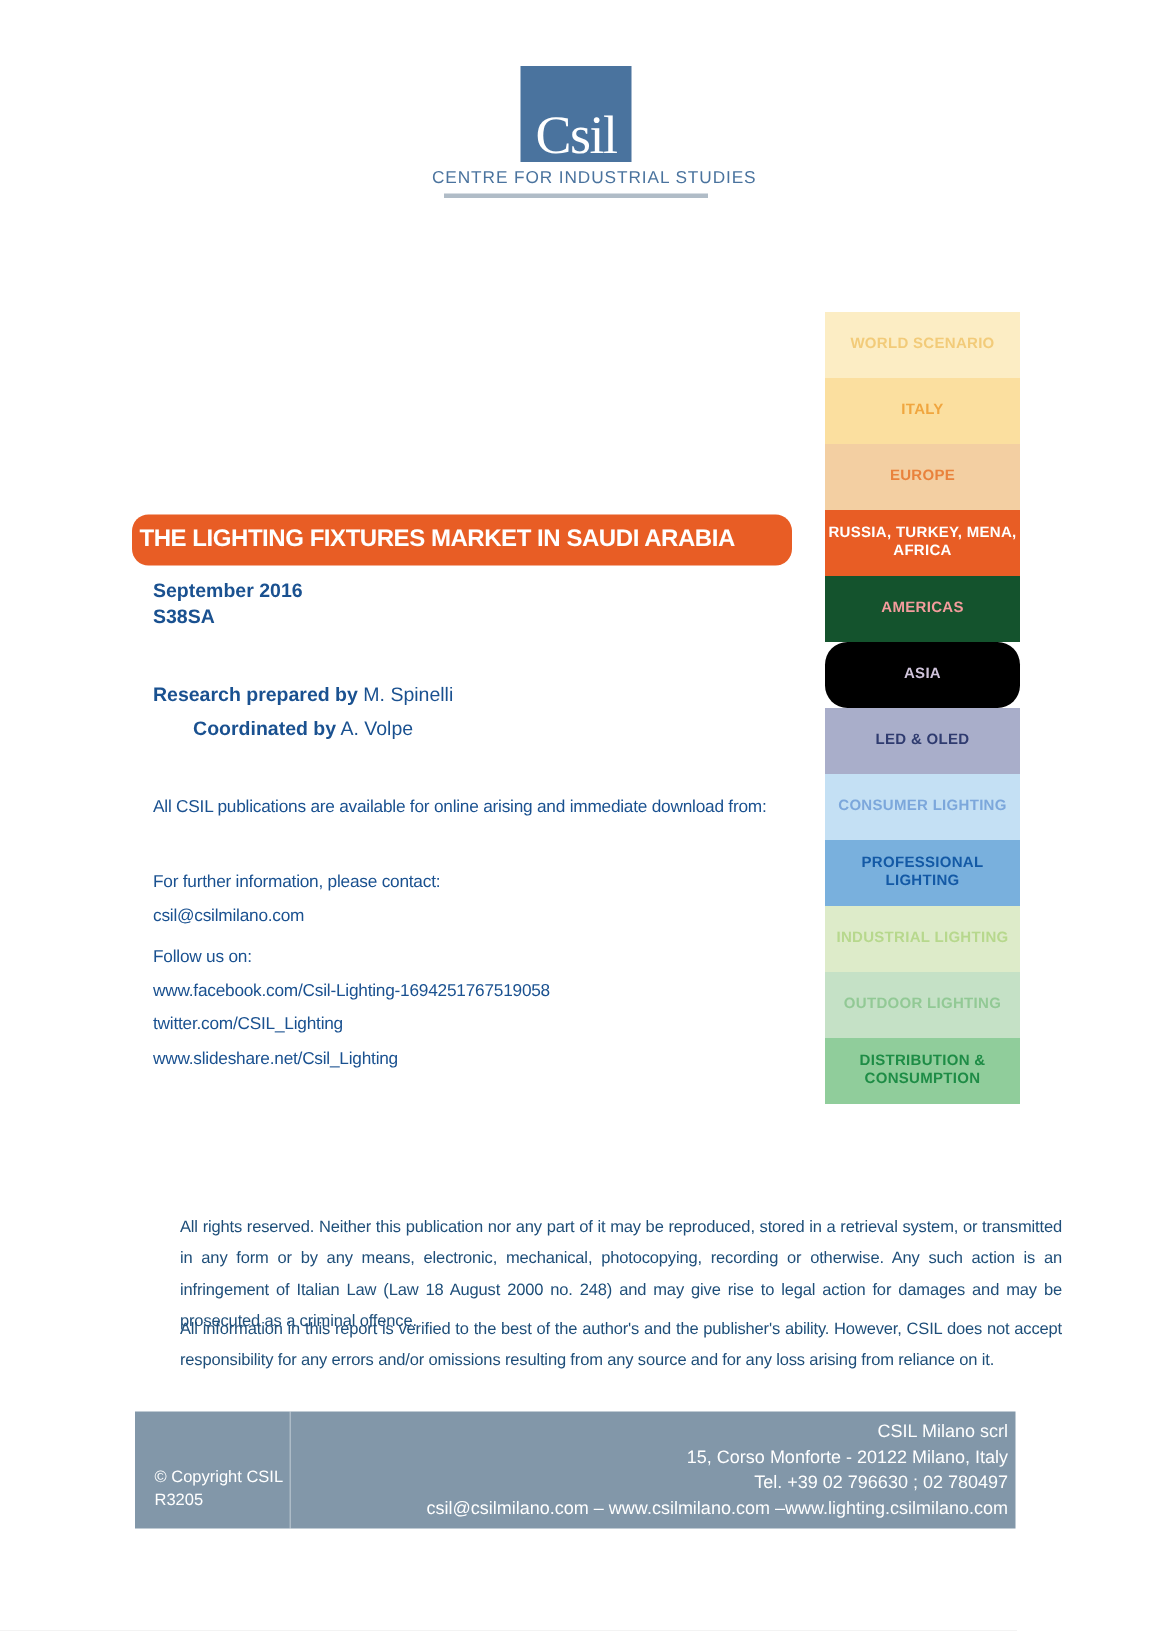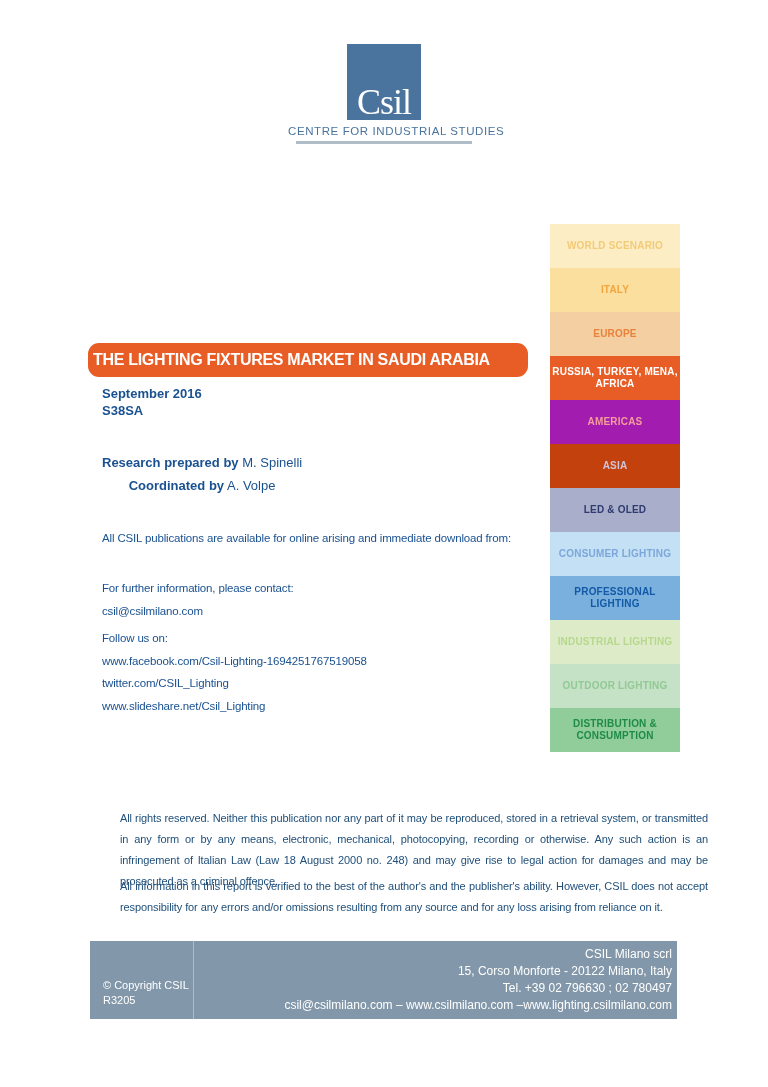--- a/index.html
+++ b/index.html
@@ -7,21 +7,21 @@
   .page {
     position:relative; width:768px; height:1087px; margin:0 auto;
     background:#ffffff; overflow:hidden;
     font-family:"Liberation Sans", sans-serif;
     color:#1A5190;
   }
 
   
   .logo-wrap { position:absolute; left:288px; top:44px; width:192px; text-align:center; }
   .logo-square {
-    width:74px; height:76px; margin:0 auto;
+    width:74px; height:64px; margin:0 auto;
     display:flex; align-items:flex-end; justify-content:center;
     padding-bottom:1px;
   }
   .logo-mark {
     font-family:"Liberation Serif", serif;
     color:#ffffff; font-size:36px; line-height:0.92; letter-spacing:-1px;
   }
   .logo-caption {
     margin-top:5px; font-size:11.5px; letter-spacing:0.6px;
     white-space:nowrap; font-weight:400;
@@ -39,21 +39,21 @@
   .meta { position:absolute; left:102px; top:385px; font-weight:bold; font-size:13px; line-height:17px; }
   .credits { position:absolute; left:102px; top:451px; font-size:13px; line-height:23px;text-align:center; }
   .credits b { font-weight:bold; }
   .textblock { position:absolute; left:102px; font-size:11.5px; letter-spacing:-0.15px; line-height:22.5px; white-space:nowrap; }
   .tb-purchase { top:527px; }
   .tb-contact  { top:577px; }
   .tb-follow   { top:627px; }
   .linklike { cursor:pointer; }
 
   
-  .sidebar { position:absolute; left:550px; top:224px; width:130px; }
+  .sidebar { position:absolute; left:550px; top:208px; width:130px; }
   .side-item {
     height:44px; width:130px; padding:0 2px;
     display:flex; align-items:center; justify-content:center;
     text-align:center; font-weight:bold; font-size:10px; letter-spacing:0.2px;
     line-height:1.25; white-space:pre-line;
   }
 
   
   .disclaimer {
     position:absolute; left:90px; width:588px;
@@ -118,22 +118,22 @@
     <div class="linklike">twitter.com/CSIL_Lighting</div>
     <div class="linklike">www.slideshare.net/Csil_Lighting</div>
   </div>
 
   <div class="sidebar">
     <div class="side-item" style="background-color: rgb(252, 237, 196); color: rgb(242, 203, 121);">WORLD SCENARIO</div>
     <div class="side-item" style="background-color: rgb(251, 223, 159); color: rgb(240, 166, 63);">ITALY</div>
     <div class="side-item" style="background-color: rgb(243, 207, 162); color: rgb(233, 130, 60);">EUROPE</div>
     <div class="side-item" style="background-color: rgb(232, 93, 37); color: rgb(255, 255, 255);">RUSSIA, TURKEY,  MENA,
 AFRICA</div>
-    <div class="side-item" style="background-color: #a21caf; color: rgb(244, 156, 157);">AMERICAS</div>
-    <div class="side-item" style="background-color: #c2410c; color: rgb(208, 196, 219);">ASIA</div>
+    <div class="side-item" style="background-color: #14532d; color: rgb(244, 156, 157);">AMERICAS</div>
+    <div class="side-item" style="background-color: #000000; color: rgb(208, 196, 219); border-radius: 15px;">ASIA</div>
     <div class="side-item" style="background-color: rgb(169, 174, 202); color: rgb(47, 59, 111);">LED &amp; OLED</div>
     <div class="side-item" style="background-color: rgb(196, 224, 244); color: rgb(124, 167, 219);">CONSUMER LIGHTING</div>
     <div class="side-item" style="background-color: rgb(121, 176, 221); color: rgb(19, 89, 165);">PROFESSIONAL LIGHTING</div>
     <div class="side-item" style="background-color: rgb(221, 235, 201); color: rgb(183, 216, 141);">INDUSTRIAL LIGHTING</div>
     <div class="side-item" style="background-color: rgb(197, 225, 198); color: rgb(146, 201, 149);">OUTDOOR LIGHTING</div>
     <div class="side-item" style="background-color: rgb(144, 205, 155); color: rgb(30, 140, 70);">DISTRIBUTION &amp;
 CONSUMPTION</div>
   </div>
 
   <div class="disclaimer d1">All rights reserved. Neither this publication nor any part of it may be reproduced, stored in a retrieval system, or transmitted in any form or by any means, electronic, mechanical, photocopying, recording or otherwise. Any such action is an infringement of Italian Law (Law 18 August 2000 no. 248) and may give rise to legal action for damages and may be prosecuted as a criminal offence.</div>

